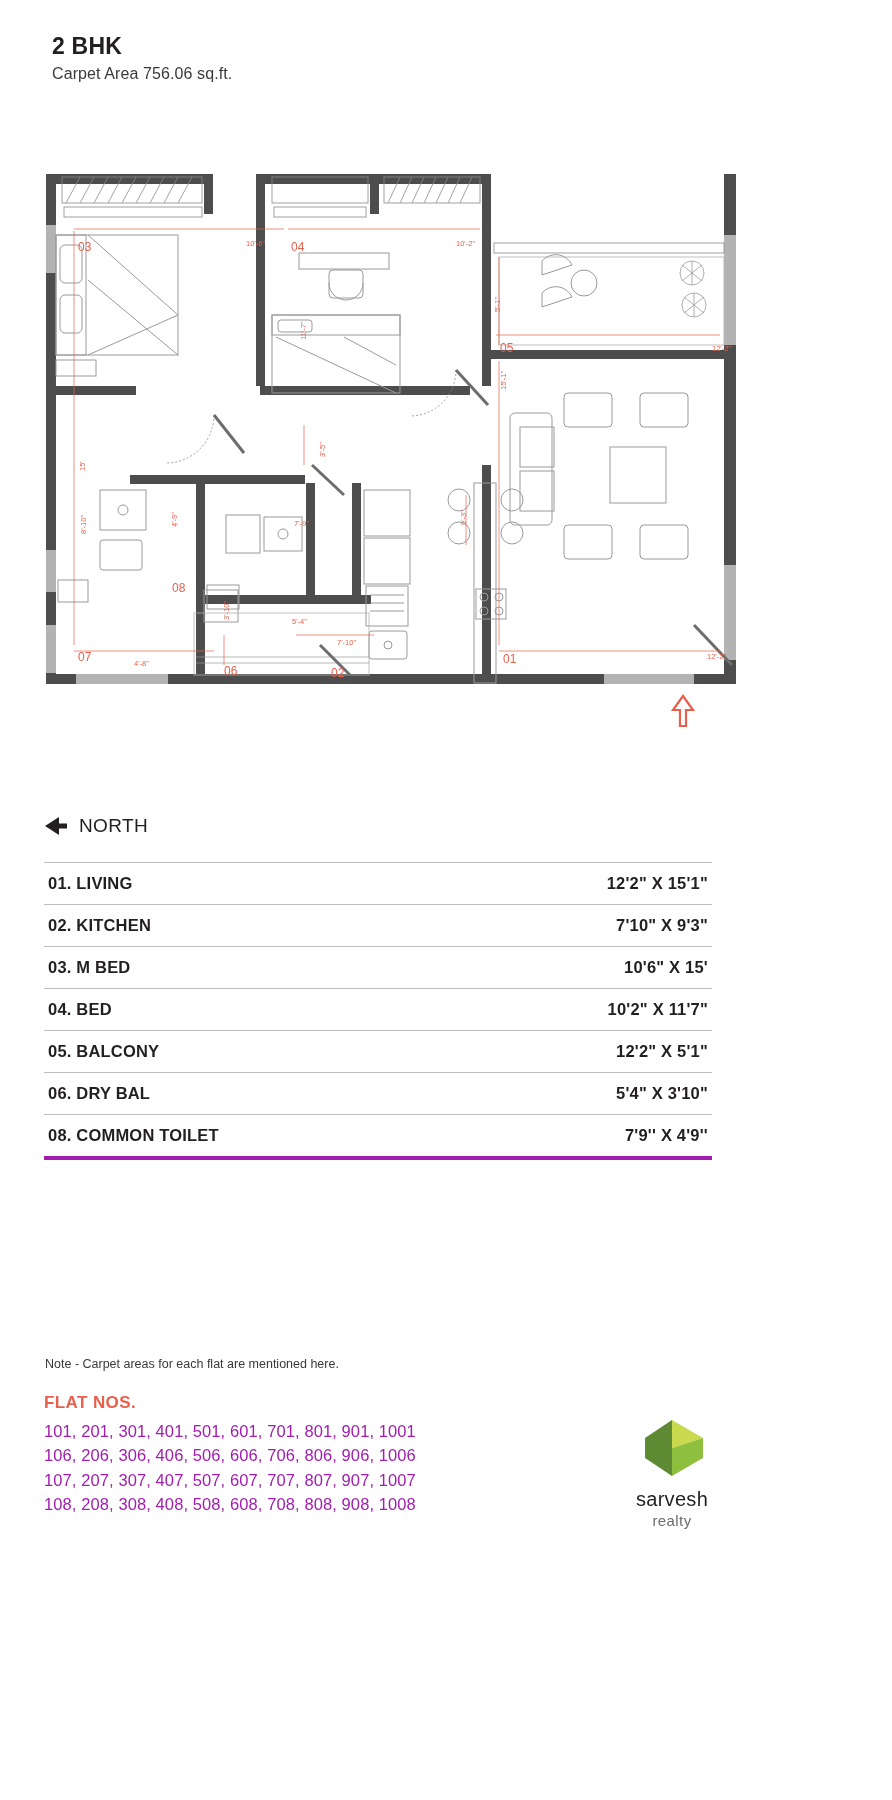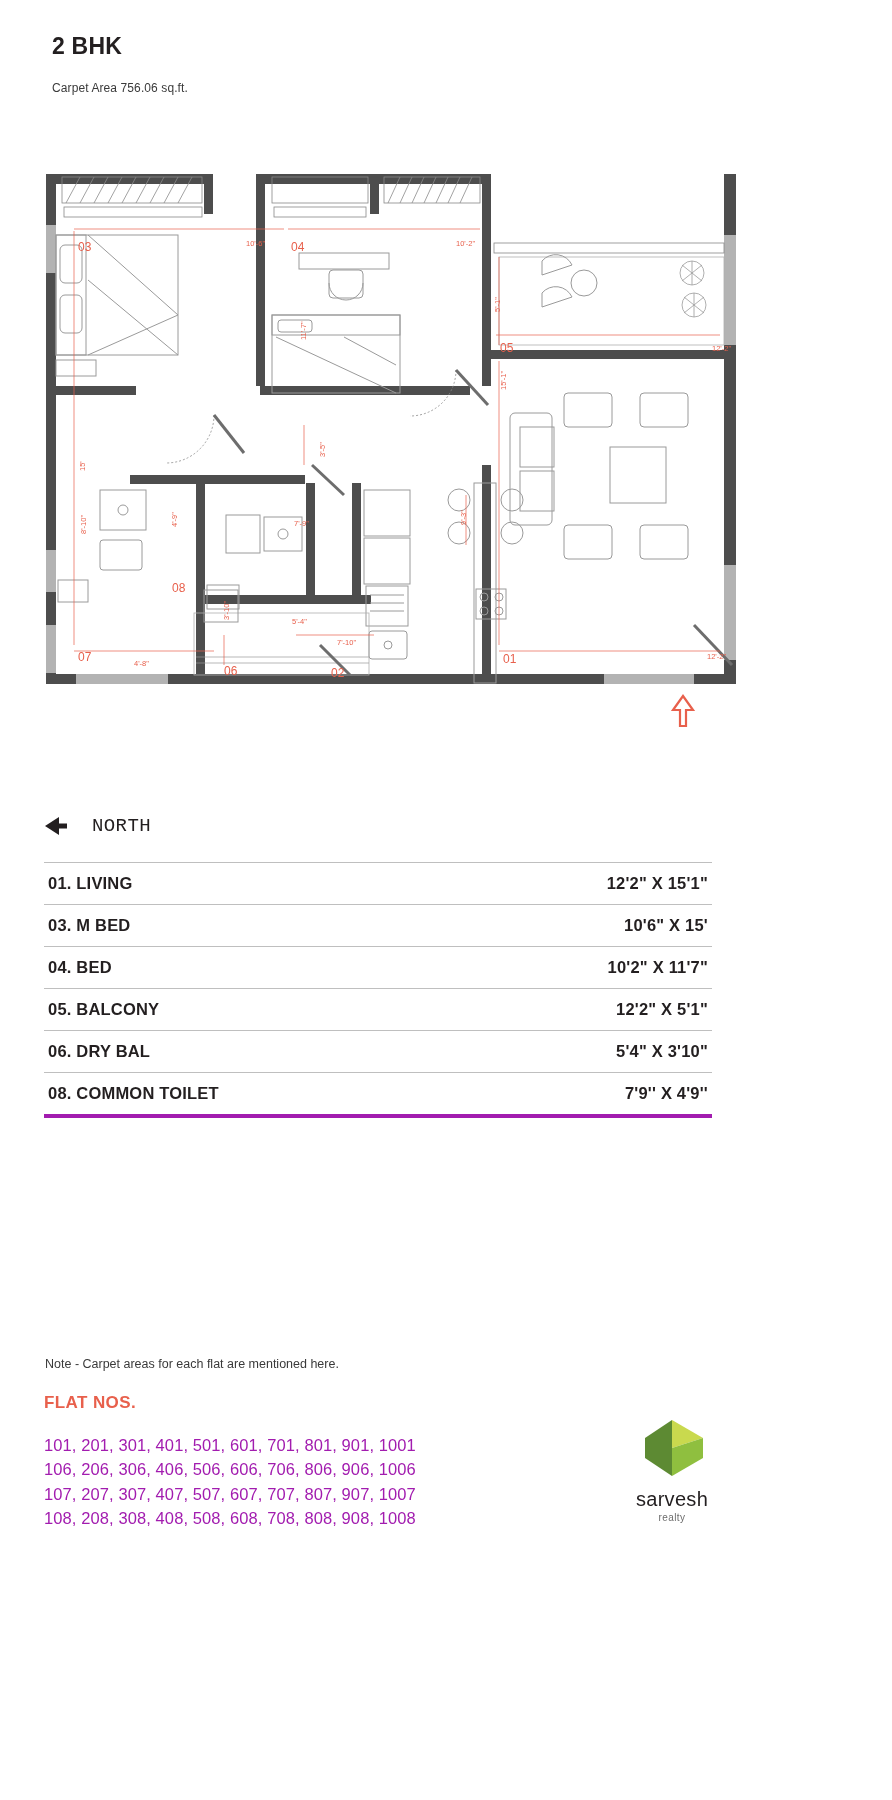--- a/index.html
+++ b/index.html
@@ -28,46 +28,45 @@
     top: 32px;
   }
   .title {
     font-size: 23px;
     font-weight: bold;
     letter-spacing: 0.2px;
     line-height: 1.25;
     margin: 0;
   }
   .subtitle {
-    font-size: 12px;
+    font-size: 16px;
     font-weight: normal;
     color: #3a3a3a;
-    margin: 20px 0 0 0;
+    margin: 4px 0 0 0;
     letter-spacing: 0.1px;
   }
 
   
   .plan-wrap {
     position: absolute;
     left: 44px;
     top: 165px;
     width: 700px;
     height: 530px;
   }
   .plan-svg { display: block; }
 
   
   .north {
     position: absolute;
     left: 44px;
     top: 815px;
     display: flex;
     align-items: center;
-    gap: 22px;
-    font-family: Liberation Mono, monospace;
+    gap: 9px;
   }
   .north-label {
     font-size: 19px;
     letter-spacing: 0.4px;
     color: #231f20;
   }
 
   
   .room-table {
     position: absolute;
@@ -112,21 +111,21 @@
   .flat-block {
     position: absolute;
     left: 44px;
     top: 1393px;
   }
   .flat-title {
     color: #e8604c;
     font-size: 17px;
     font-weight: bold;
     letter-spacing: 0.4px;
-    margin-bottom: 20px;
+    margin-bottom: 6px;
   }
   .flat-line {
     font-size: 16.5px;
     color: #a21caf;
     line-height: 1.48;
     letter-spacing: 0.1px;
   }
 
   
   .logo {
@@ -136,21 +135,21 @@
     width: 100px;
     text-align: center;
   }
   .logo-name {
     font-size: 20px;
     letter-spacing: 0.3px;
     color: #231f20;
     margin-top: 4px;
   }
   .logo-sub {
-    font-size: 10px;
+    font-size: 15px;
     color: #6d6d6d;
     letter-spacing: 0.4px;
     margin-top: 1px;
     text-align: center;
   }
 </style>
 </head>
 <body>
 
 <div class="page">
@@ -409,20 +408,24 @@
     <span class="north-label">NORTH</span>
   </div>
 
   <table class="room-table">
     <tbody id="room-rows">
         <tr>
           <td class="num">01. LIVING</td>
           <td class="dim">12'2" X 15'1"</td>
         </tr>
         <tr>
+          <td class="num">02. KITCHEN</td>
+          <td class="dim">7'10" X 9'3"</td>
+        </tr>
+        <tr>
           <td class="num">03. M BED</td>
           <td class="dim">10'6" X 15'</td>
         </tr>
         <tr>
           <td class="num">04. BED</td>
           <td class="dim">10'2" X 11'7"</td>
         </tr>
         <tr>
           <td class="num">05. BALCONY</td>
           <td class="dim">12'2" X 5'1"</td>

